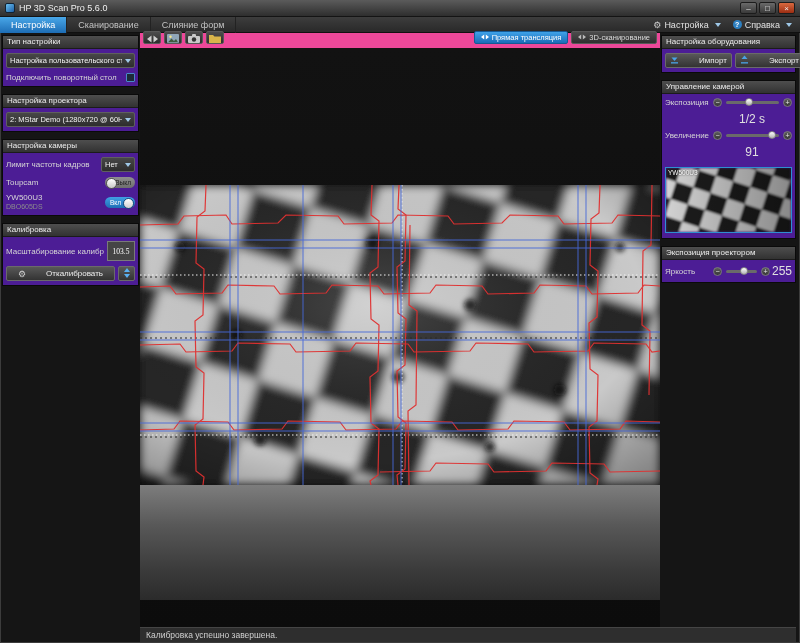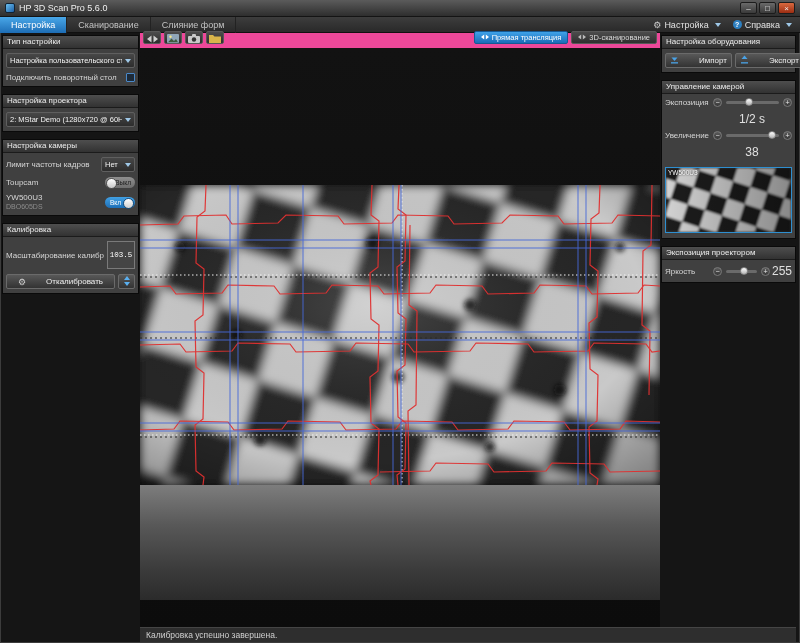--- a/index.html
+++ b/index.html
@@ -29,21 +29,21 @@
   .menu-item{display:flex;align-items:center;gap:3px;color:#e2e2e2}
   .gear-glyph{font-size:9px;color:#cfcfcf}
   .help-badge{width:9px;height:9px;border-radius:50%;background:#2d7fc0;color:#fff;
     font-size:7px;font-weight:bold;text-align:center;line-height:9px}
   .caret{width:0;height:0;border-left:3px solid transparent;border-right:3px solid transparent;
     border-top:4px solid #9fc8e8;flex:none;margin-left:3px}
   
   .side-panel{position:absolute;display:flex;flex-direction:column;gap:7px}
   .left-panel{left:2px;top:35px;width:137px}
   .right-panel{left:661px;top:35px;width:135px}
-  .section{background:#404040;border:1px solid #0a0a0a}
+  .section{background:#4c1d95;border:1px solid #0a0a0a}
   .sec-header{height:13px;background:linear-gradient(#4e4e4e,#323232);
     border-bottom:1px solid #1b1b1b;font-size:8px;color:#ececec;padding:1px 4px;white-space:nowrap;overflow:hidden}
   .sec-body{padding:4px 3px;display:flex;flex-direction:column;gap:5px;font-size:8px}
   .row{display:flex;align-items:center;justify-content:space-between;gap:3px}
   .lbl{white-space:nowrap;overflow:hidden;color:#d5d5d5}
   
   .dd{height:15px;background:linear-gradient(#474747,#2d2d2d);border:1px solid #5f5f5f;border-radius:2px;
     display:flex;align-items:center;padding:0 3px;font-size:7.5px;color:#f2f2f2;cursor:default}
   .dd .dd-text{white-space:nowrap;overflow:hidden;flex:1}
   .dd-small{width:34px;flex:none}
@@ -54,22 +54,22 @@
     font-size:6.5px;display:flex;align-items:center;cursor:default}
   .toggle.off{background:linear-gradient(#8f8f8f,#6e6e6e);color:#1c1c1c;justify-content:flex-end;padding-right:4px}
   .toggle.off::before{content:"";position:absolute;left:1px;top:1px;width:9px;height:9px;border-radius:50%;
     background:linear-gradient(#fff,#c8c8c8);border:1px solid #555}
   .toggle.on{background:linear-gradient(#41a0e4,#1e6fb6);color:#fff;justify-content:flex-start;padding-left:5px}
   .toggle.on::after{content:"";position:absolute;right:1px;top:1px;width:9px;height:9px;border-radius:50%;
     background:linear-gradient(#fff,#cfcfcf);border:1px solid #1a4f7e}
   .cam-name{line-height:1.15}
   .cam-sub{color:#8c8c8c;font-size:7px}
   
-  .num-input{width:28px;height:28px;background:#454545;border:1px solid #7a7a7a;color:#fff;
-    font-size:7.5px;text-align:center;font-family:Liberation Mono, monospace}
+  .num-input{width:28px;height:20px;background:#454545;border:1px solid #7a7a7a;color:#fff;
+    font-size:7.5px;text-align:center;font-family:Liberation Serif, serif}
   .btn{height:15px;background:linear-gradient(#585858,#333);border:1px solid #6a6a6a;border-radius:2px;
     color:#ececec;font-size:8px;display:flex;align-items:center;justify-content:center;gap:20px;cursor:default;padding:0 4px}
   .btn-grow{flex:1}
   .sq-btn{width:17px;flex:none}
   
   .center{position:absolute;left:140px;top:33px;width:520px;height:594px;background:#101010}
   .center-toolbar{height:15px;display:flex;align-items:flex-end;gap:3px;padding:11px 3px;background:#ec4899}
   .tbtn{width:18px;height:13px;background:linear-gradient(#4c4c4c,#2d2d2d);border:1px solid #585858;border-radius:2px;
     display:flex;align-items:center;justify-content:center;cursor:default}
   .mode-btn{height:13px;border-radius:2px;font-size:7.5px;display:flex;align-items:center;gap:3px;padding:0 6px;cursor:default}
@@ -377,21 +377,21 @@
       </div>
       <div class="slider-value">1/2 s</div>
       <div class="slider-row">
         <span class="lbl">Увеличение</span>
         <span class="sbtn">−</span>
         <span class="track">
             <span class="knob" style="left:80%"></span>
           </span>
         <span class="sbtn">+</span>
       </div>
-      <div class="slider-value">38</div>
+      <div class="slider-value">91</div>
       <div class="thumb">
         <svg viewBox="0 0 125 64" preserveAspectRatio="none">
           <defs>
             <pattern id="cbm" width="36" height="36" patternUnits="userSpaceOnUse" patternTransform="rotate(18) translate(-4,-8)">
               <rect width="36" height="36" fill="#d2d2d2"></rect>
               <rect width="18" height="18" fill="#1f1f1f"></rect>
               <rect x="18" y="18" width="18" height="18" fill="#1f1f1f"></rect>
             </pattern>
             <filter id="bm">
                 <feGaussianBlur stdDeviation="1"></feGaussianBlur>

